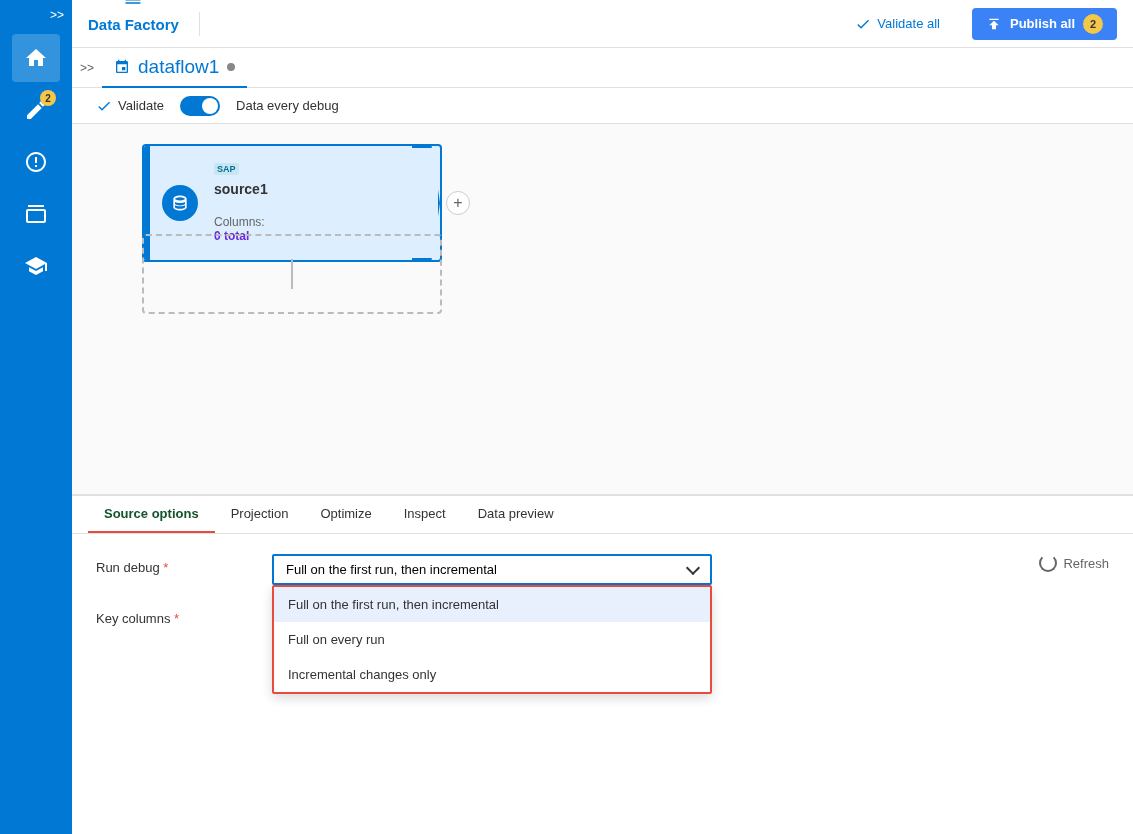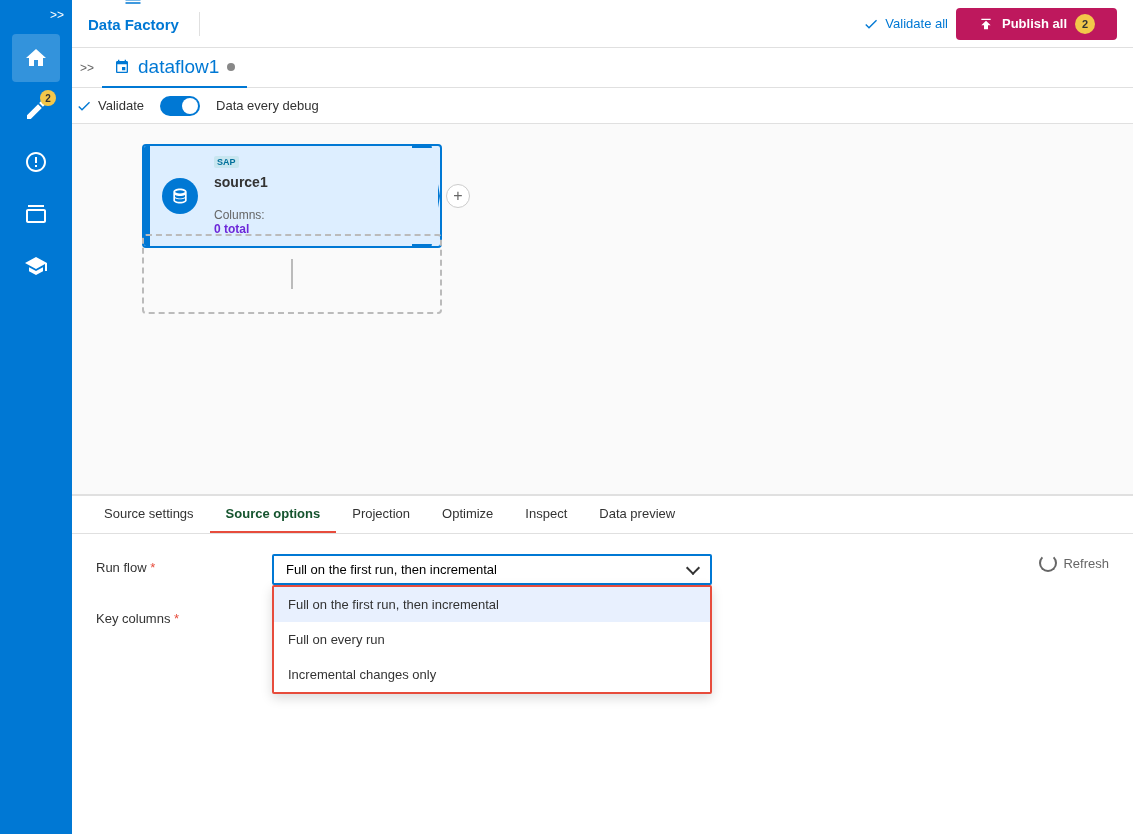--- a/index.html
+++ b/index.html
@@ -75,30 +75,30 @@
     .topbar-brand {
       display: flex;
       align-items: center;
       gap: 8px;
       font-size: 15px;
       font-weight: 600;
       color: #0078d4;
       flex-direction: column;
     }
     .topbar-divider { width: 1px; height: 24px; background: #e0e0e0; margin: 0 4px; }
-    .topbar-actions { display: flex; align-items: center; gap: 8px; margin-left: auto; }
+    .topbar-actions { display: flex; align-items: center; gap: 32px; margin-left: auto; }
     .btn-validate {
       display: flex; align-items: center; gap: 6px;
       background: none; border: none; color: #0078d4; cursor: pointer;
       font-size: 13px; font-weight: 500;
     }
     .btn-publish {
       display: flex; align-items: center; gap: 8px;
-      background: #be185d; color: white; border: none; border-radius: 4px;
-      padding: 6px 22px; cursor: pointer; font-size: 13px; font-weight: 600;
+      background: #3b82f6; color: white; border: none; border-radius: 4px;
+      padding: 6px 14px; cursor: pointer; font-size: 13px; font-weight: 600;
     }
     .publish-badge {
       background: #f3c74a; color: #333; border-radius: 50%;
       width: 20px; height: 20px; font-size: 11px; font-weight: bold;
       display: flex; align-items: center; justify-content: center;
     }
 
     
     .tabbar {
       height: 40px;
@@ -117,21 +117,21 @@
     .tab-item.active { border-bottom: 2px solid #0078d4; color: #0078d4; }
     .tab-dot { width: 8px; height: 8px; border-radius: 50%; background: #888; }
 
     
     .canvas-toolbar {
       height: 36px;
       background: #fff;
       border-bottom: 1px solid #e0e0e0;
       display: flex;
       align-items: center;
-      padding: 0 4px;
+      padding: 0 24px;
       gap: 16px;
     }
     .canvas-toolbar-item {
       display: flex; align-items: center; gap: 6px;
       cursor: pointer; font-size: 13px; color: #333;
     }
     .toggle-switch {
       width: 40px; height: 20px; background: #0078d4; border-radius: 10px;
       position: relative; display: inline-block;
     }
@@ -428,21 +428,21 @@
     <div class="toggle-switch"></div>
     <span style="font-size:13px;color:#333;">Data every debug</span>
   </div>
 
   <div style="flex:1; display:flex; flex-direction:column; overflow:hidden;">
 
     <div class="canvas-area" style="height:260px; flex-shrink:0;">
 
       <div class="source-node">
         <div class="node-left-bar"></div>
-        <div style="display:flex; align-items:center; padding:10px 12px; gap:12px; flex:1;">
+        <div style="display:flex; align-items:center; padding:17px 12px; gap:12px; flex:1;">
           <div class="node-icon-circle">
             <svg width="20" height="20" viewBox="0 0 24 24" fill="white">
               <path d="M12 3C7.58 3 4 4.79 4 7v10c0 2.21 3.58 4 8 4s8-1.79 8-4V7c0-2.21-3.58-4-8-4zm0 2c3.87 0 6 1.47 6 2s-2.13 2-6 2-6-1.47-6-2 2.13-2 6-2zm0 14c-3.87 0-6-1.47-6-2v-2.23C7.61 15.56 9.72 16 12 16s4.39-.44 6-1.23V17c0 .53-2.13 2-6 2zm0-4c-3.87 0-6-1.47-6-2v-2.23C7.61 11.56 9.72 12 12 12s4.39-.44 6-1.23V13c0 .53-2.13 2-6 2z"></path>
             </svg>
           </div>
           <div>
             <div class="node-header">
               <span class="sap-logo">SAP</span>
             </div>
             <div class="node-title">source1</div>
@@ -460,23 +460,20 @@
 
       <div class="placeholder-node">
         <div class="placeholder-line"></div>
       </div>
 
     </div>
 
     <div class="bottom-panel">
 
       <div class="panel-tabs">
-        <div class="panel-tab">
-          <span>Source settings</span>
-        </div>
         <div class="panel-tab active">
           <span>Source options</span>
         </div>
         <div class="panel-tab">
           <span>Projection</span>
         </div>
         <div class="panel-tab">
           <span>Optimize</span>
         </div>
         <div class="panel-tab">
@@ -484,21 +481,21 @@
         </div>
         <div class="panel-tab">
           <span>Data preview</span>
         </div>
       </div>
 
       <div class="panel-content">
 
         <div class="form-row">
           <div class="form-label">
-            <span>Run flow</span>
+            <span>Run debug</span>
             <span class="required">*</span>
           </div>
           <div class="select-container">
             <div class="select-trigger">
               <span>Full on the first run, then incremental</span>
               <span class="chevron-down"></span>
             </div>
 
             <div class="dropdown-menu">
               <div class="dropdown-item selected">

